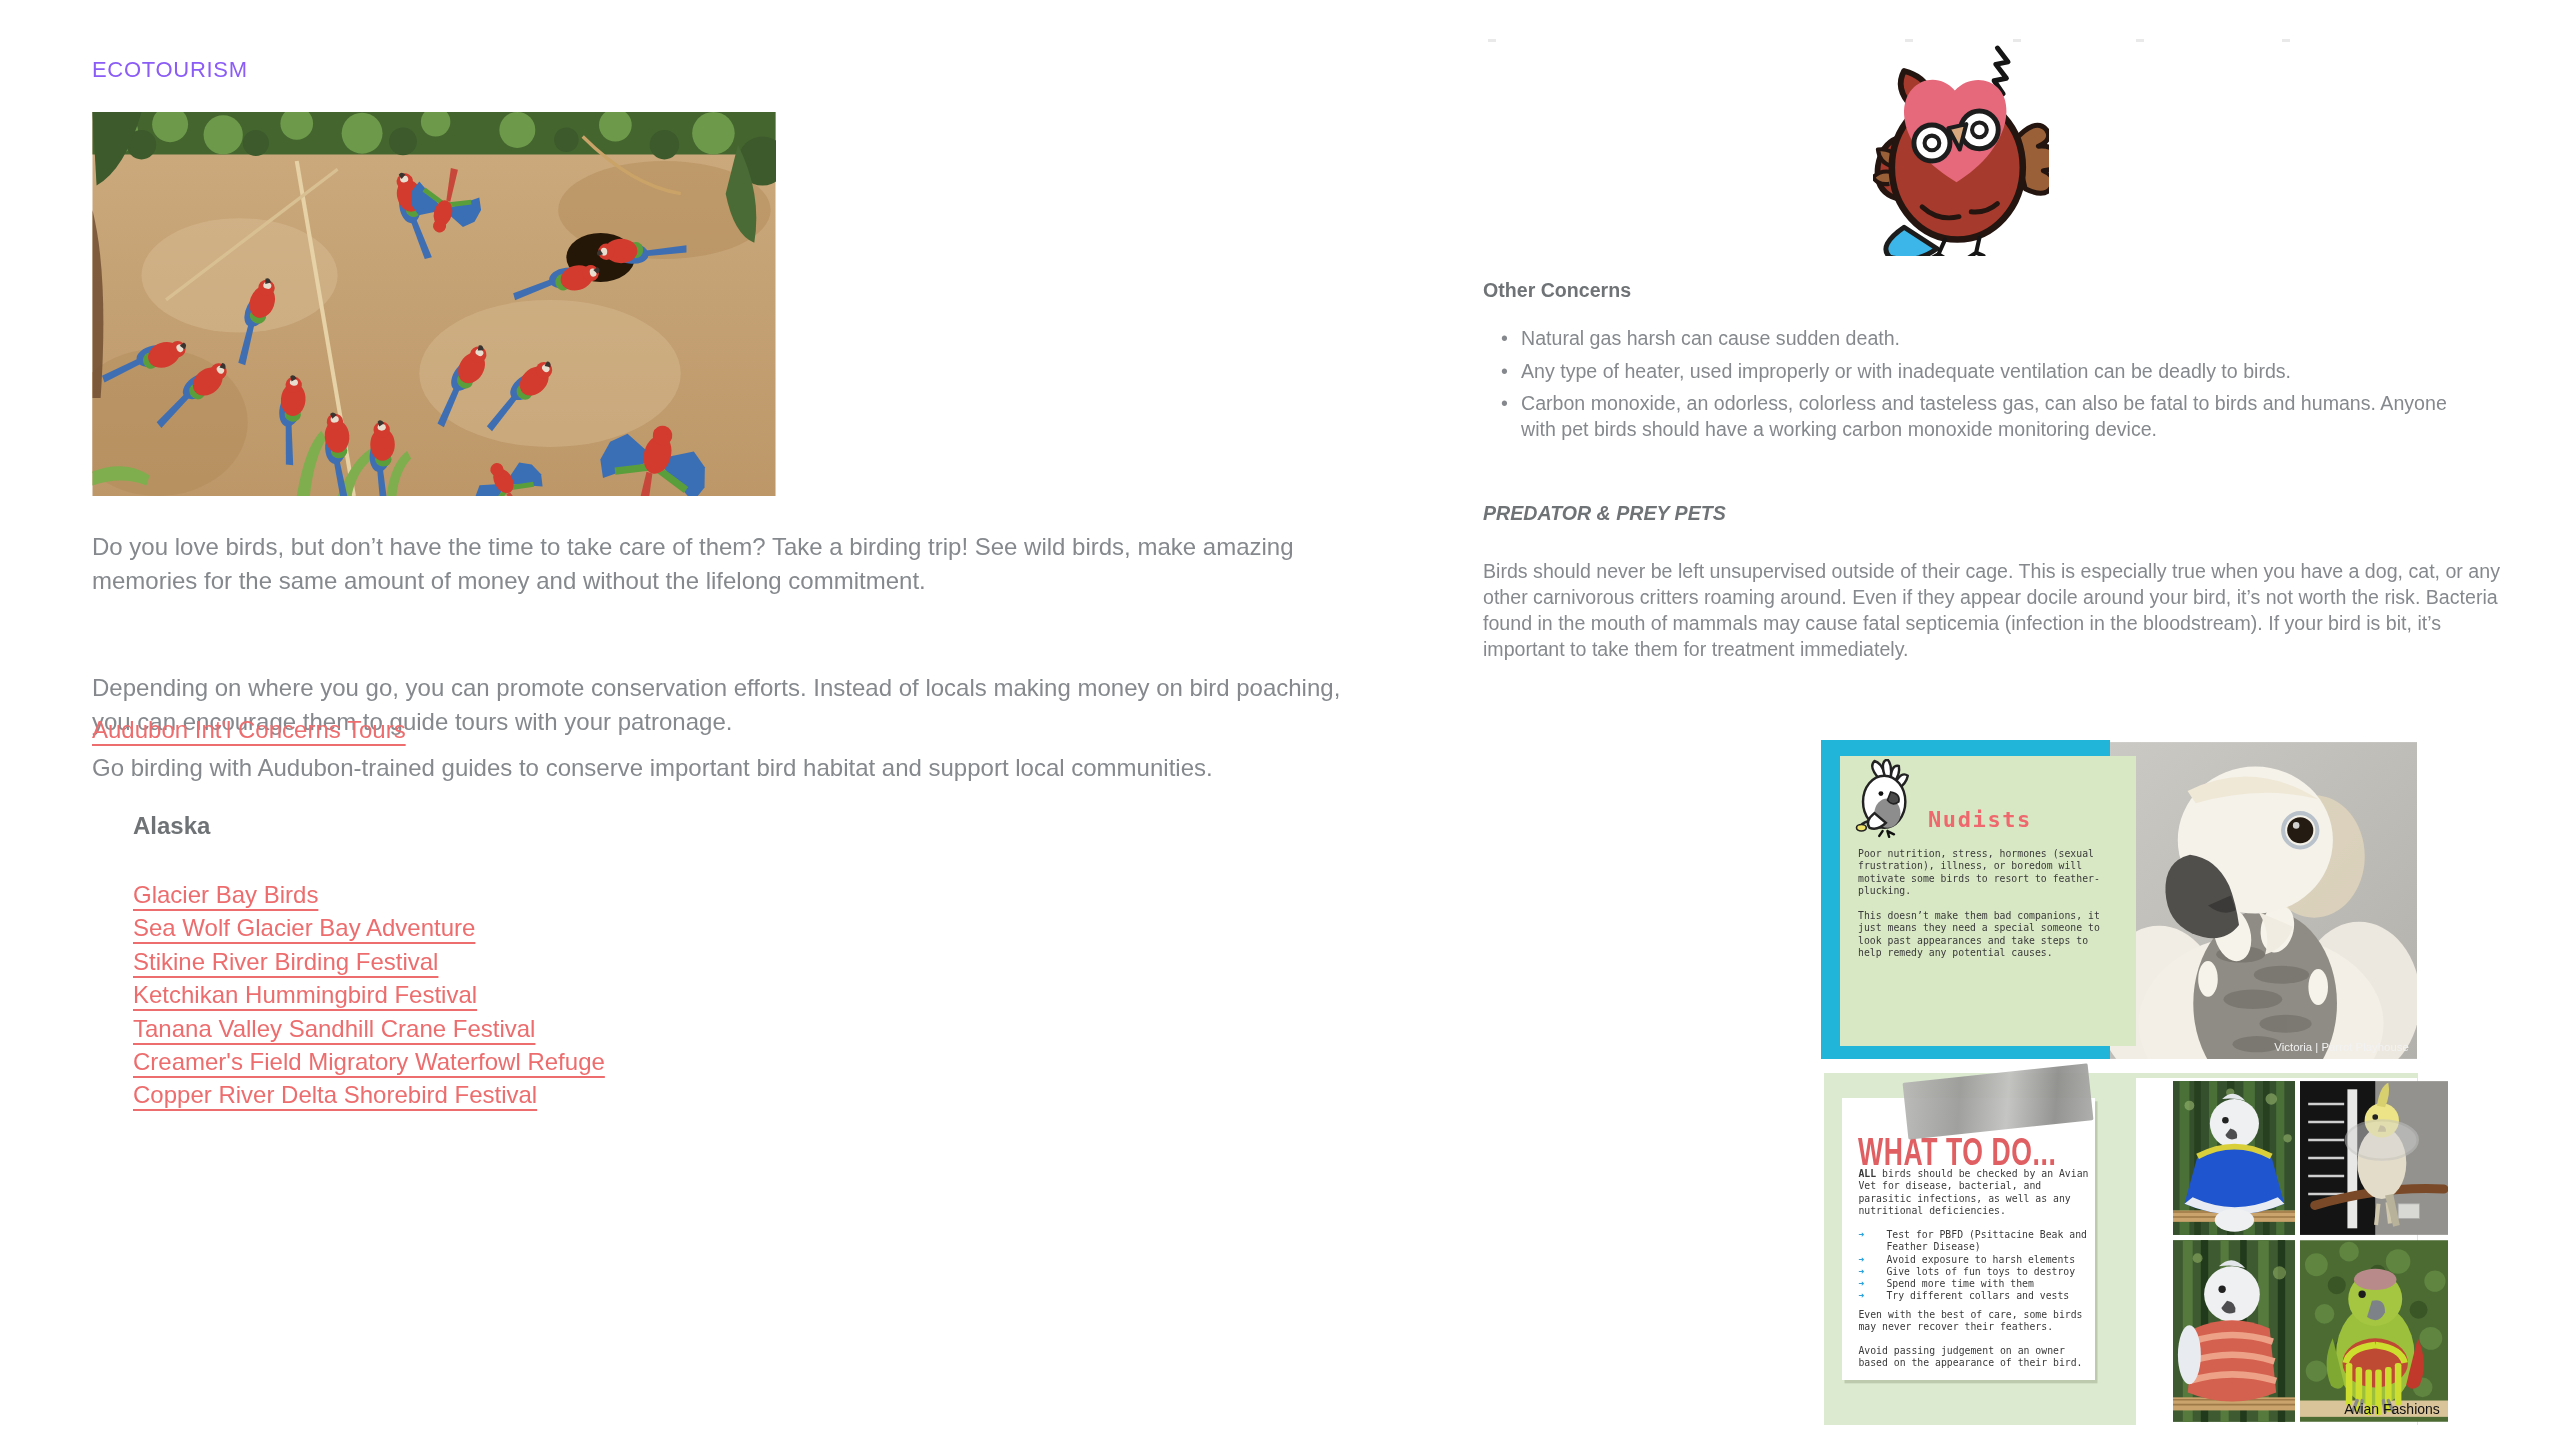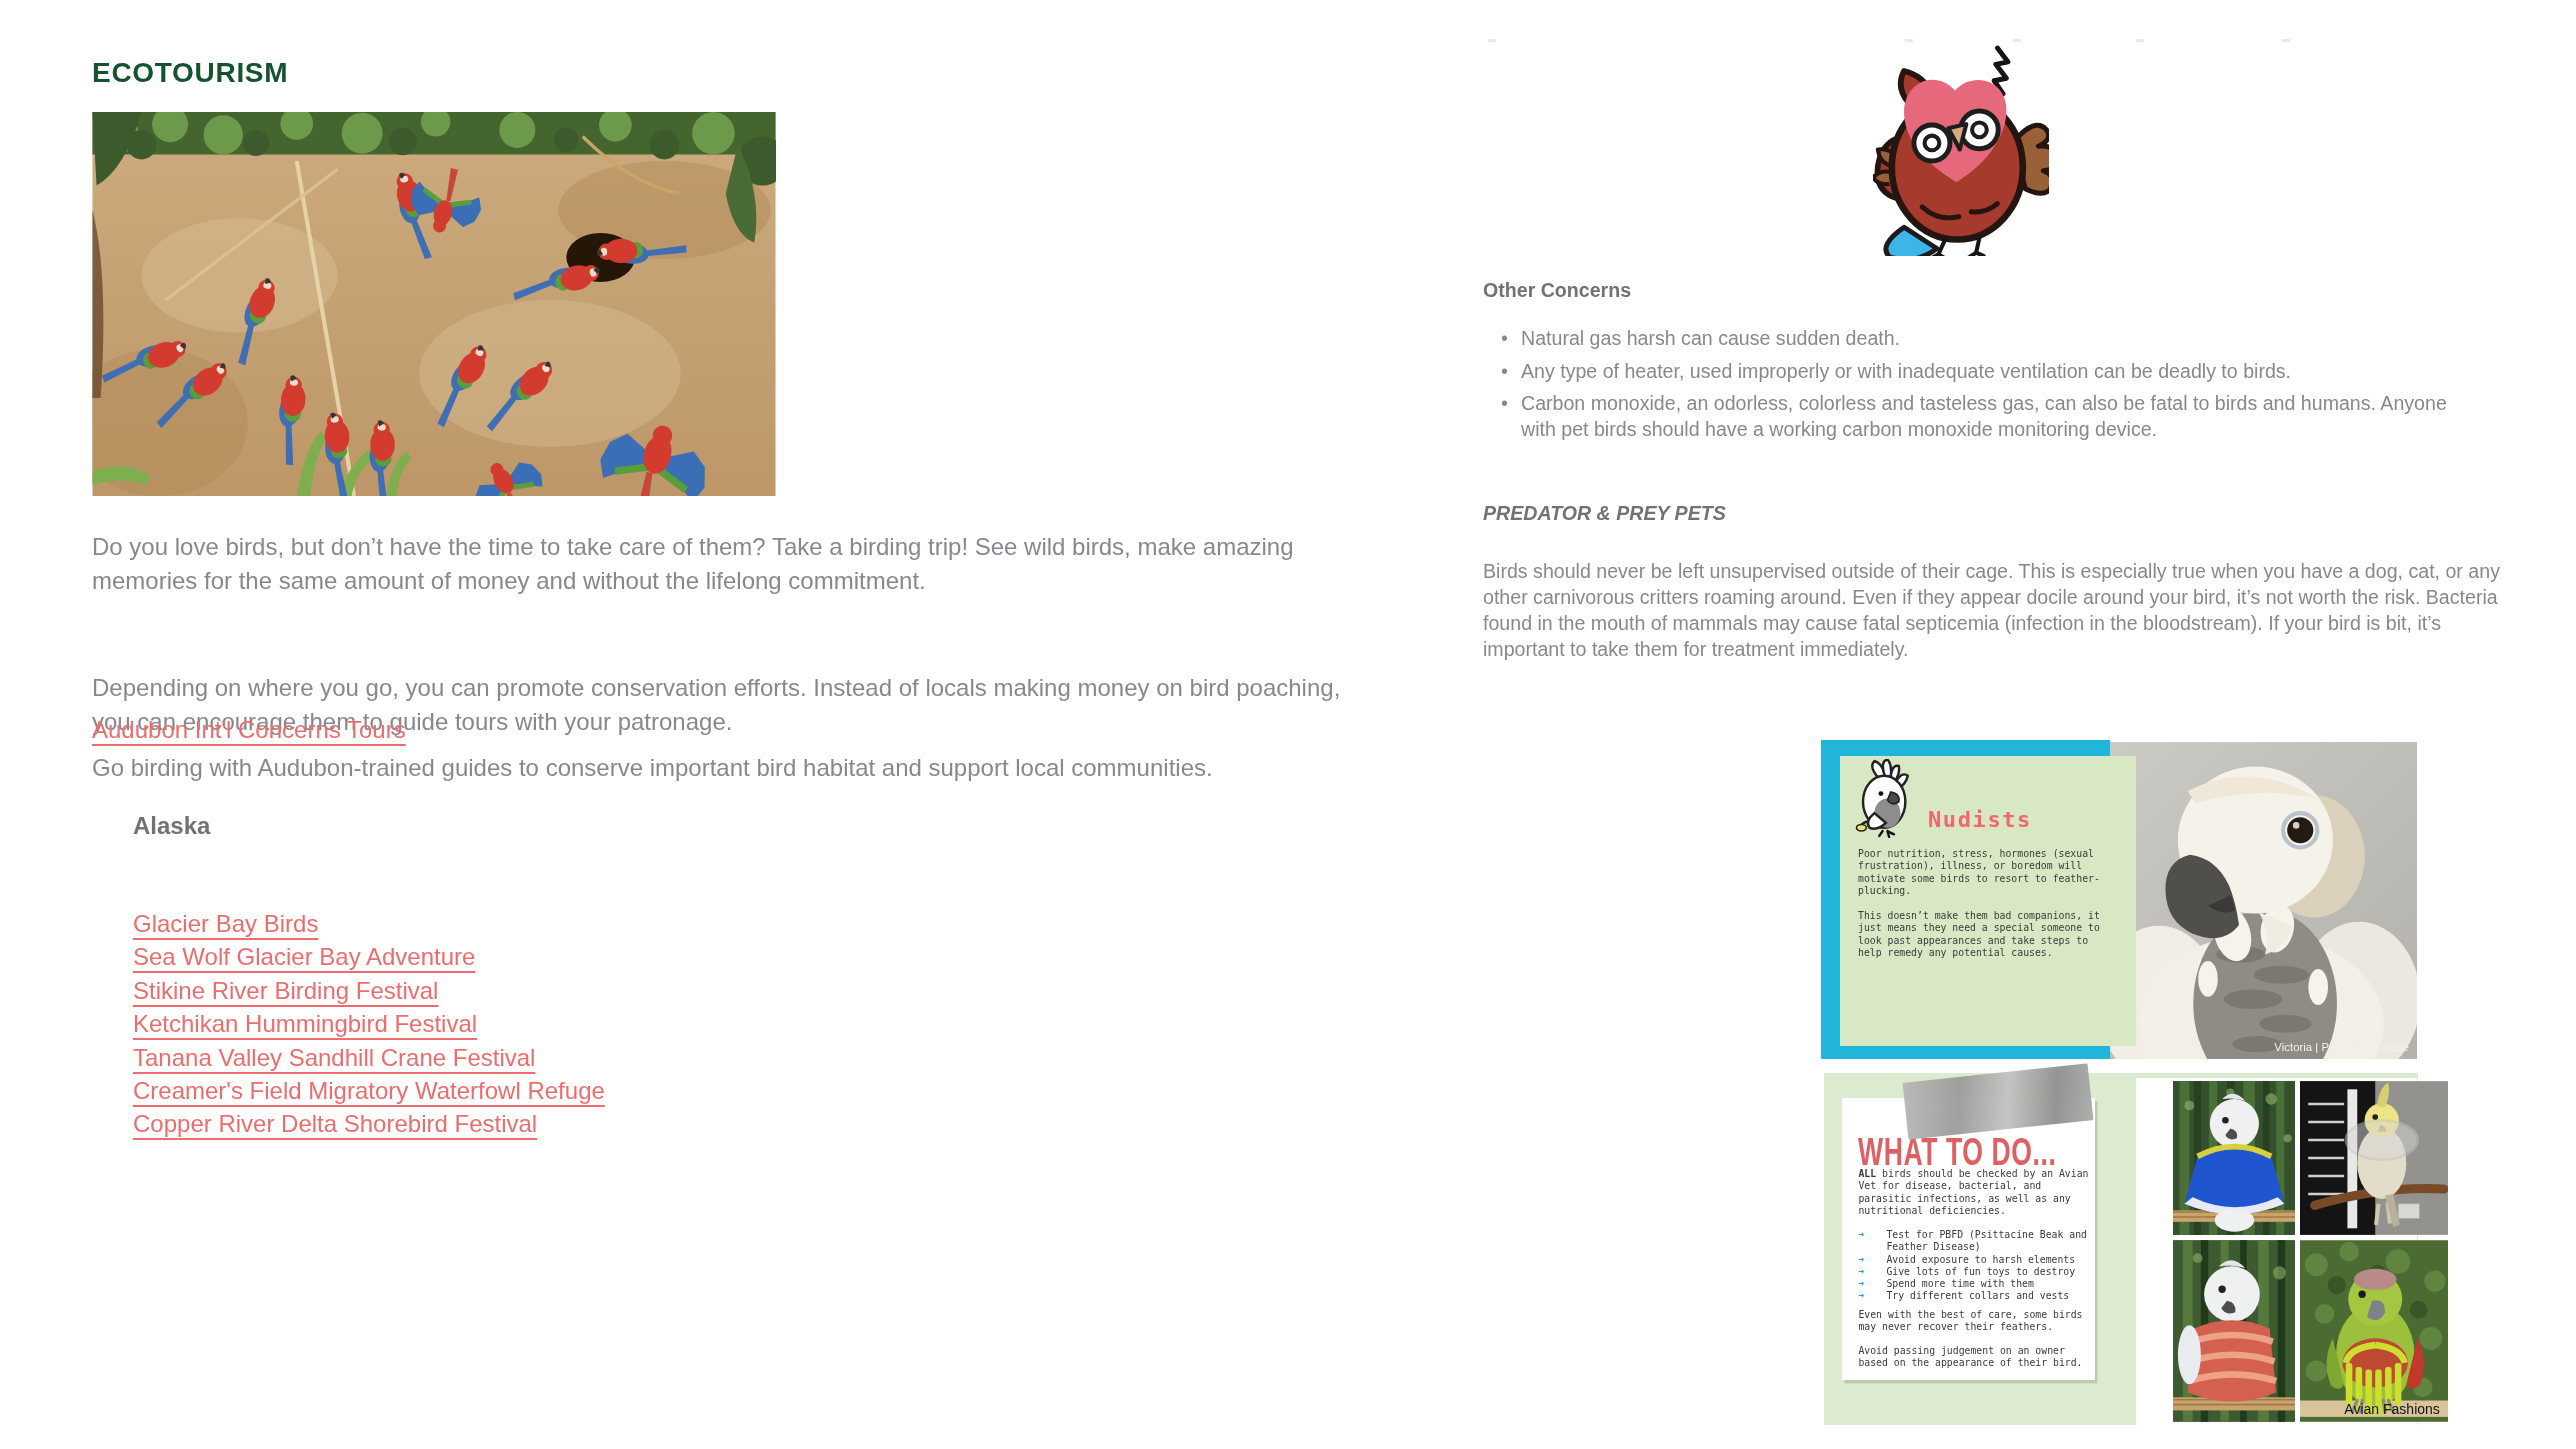--- a/index.html
+++ b/index.html
@@ -1,20 +1,20 @@
 <!DOCTYPE html>
 <html style="font-size:13px"><head>
 <meta charset="utf-8">
 <style>
   html,body{margin:0;padding:0;background:#ffffff;}
   #page{position:relative;width:2576px;height:1449px;background:#ffffff;overflow:hidden;
         font-family:"Liberation Sans",sans-serif;}
   .abs{position:absolute;}
   
-  .h-left{font-size:28px;font-weight:bold;color:#14532d;letter-spacing:0.7px;}
+  .h-left{font-size:22px;font-weight:normal;color:#8b5cf6;letter-spacing:0.7px;}
   .body-l{font-size:24px;line-height:34px;color:#85898d;}
   .link{color:#ed6d6e;text-decoration:underline;text-decoration-thickness:1.6px;text-underline-offset:5.7px;cursor:pointer;}
   .alaska-title{font-size:24px;font-weight:bold;color:#6f7376;}
   .link-list a{display:table;margin-bottom:7.4px;font-size:24px;line-height:26px;}
   
   .h-right{font-size:19.6px;font-weight:bold;color:#6f7376;}
   .body-r{font-size:19.6px;line-height:26px;color:#85898d;}
   ul.bul{list-style:none;margin:0;padding:0;}
   ul.bul li{position:relative;padding-left:38px;margin-bottom:6.5px;}
   ul.bul li::before{content:"•";position:absolute;left:18px;top:0;color:#85898d;}
@@ -123,21 +123,21 @@
     </svg>
   </div>
 
   <div class="abs body-l" style="left:92px;top:530px;width:1276px;">Do you love birds, but don’t have the time to take care of them? Take a birding trip! See wild birds, make amazing memories for the same amount of money and without the lifelong commitment.</div>
   <div class="abs body-l" style="left:92px;top:631px;width:1276px;margin-top:40px;">Depending on where you go, you can promote conservation efforts. Instead of locals making money on bird poaching, you can encourage them to guide tours with your patronage.</div>
 
   <a class="abs link" style="left:92px;top:716px;font-size:24px;">Audubon Int'l Concerns Tours</a>
   <div class="abs body-l" style="left:92px;top:751px;width:1390px;">Go birding with Audubon-trained guides to conserve important bird habitat and support local communities.</div>
 
   <div class="abs alaska-title" style="left:133px;top:812px;">Alaska</div>
-  <div class="abs link-list" style="left:133px;top:882px;margin-top:29px;">
+  <div class="abs link-list" style="left:133px;top:882px;">
     <a class="link">Glacier Bay Birds</a>
     <a class="link">Sea Wolf Glacier Bay Adventure</a>
     <a class="link">Stikine River Birding Festival</a>
     <a class="link">Ketchikan Hummingbird Festival</a>
     <a class="link">Tanana Valley Sandhill Crane Festival</a>
     <a class="link">Creamer's Field Migratory Waterfowl Refuge</a>
     <a class="link">Copper River Delta Shorebird Festival</a>
   </div>
 
   <span class="ghost" style="left:1488px"></span>

